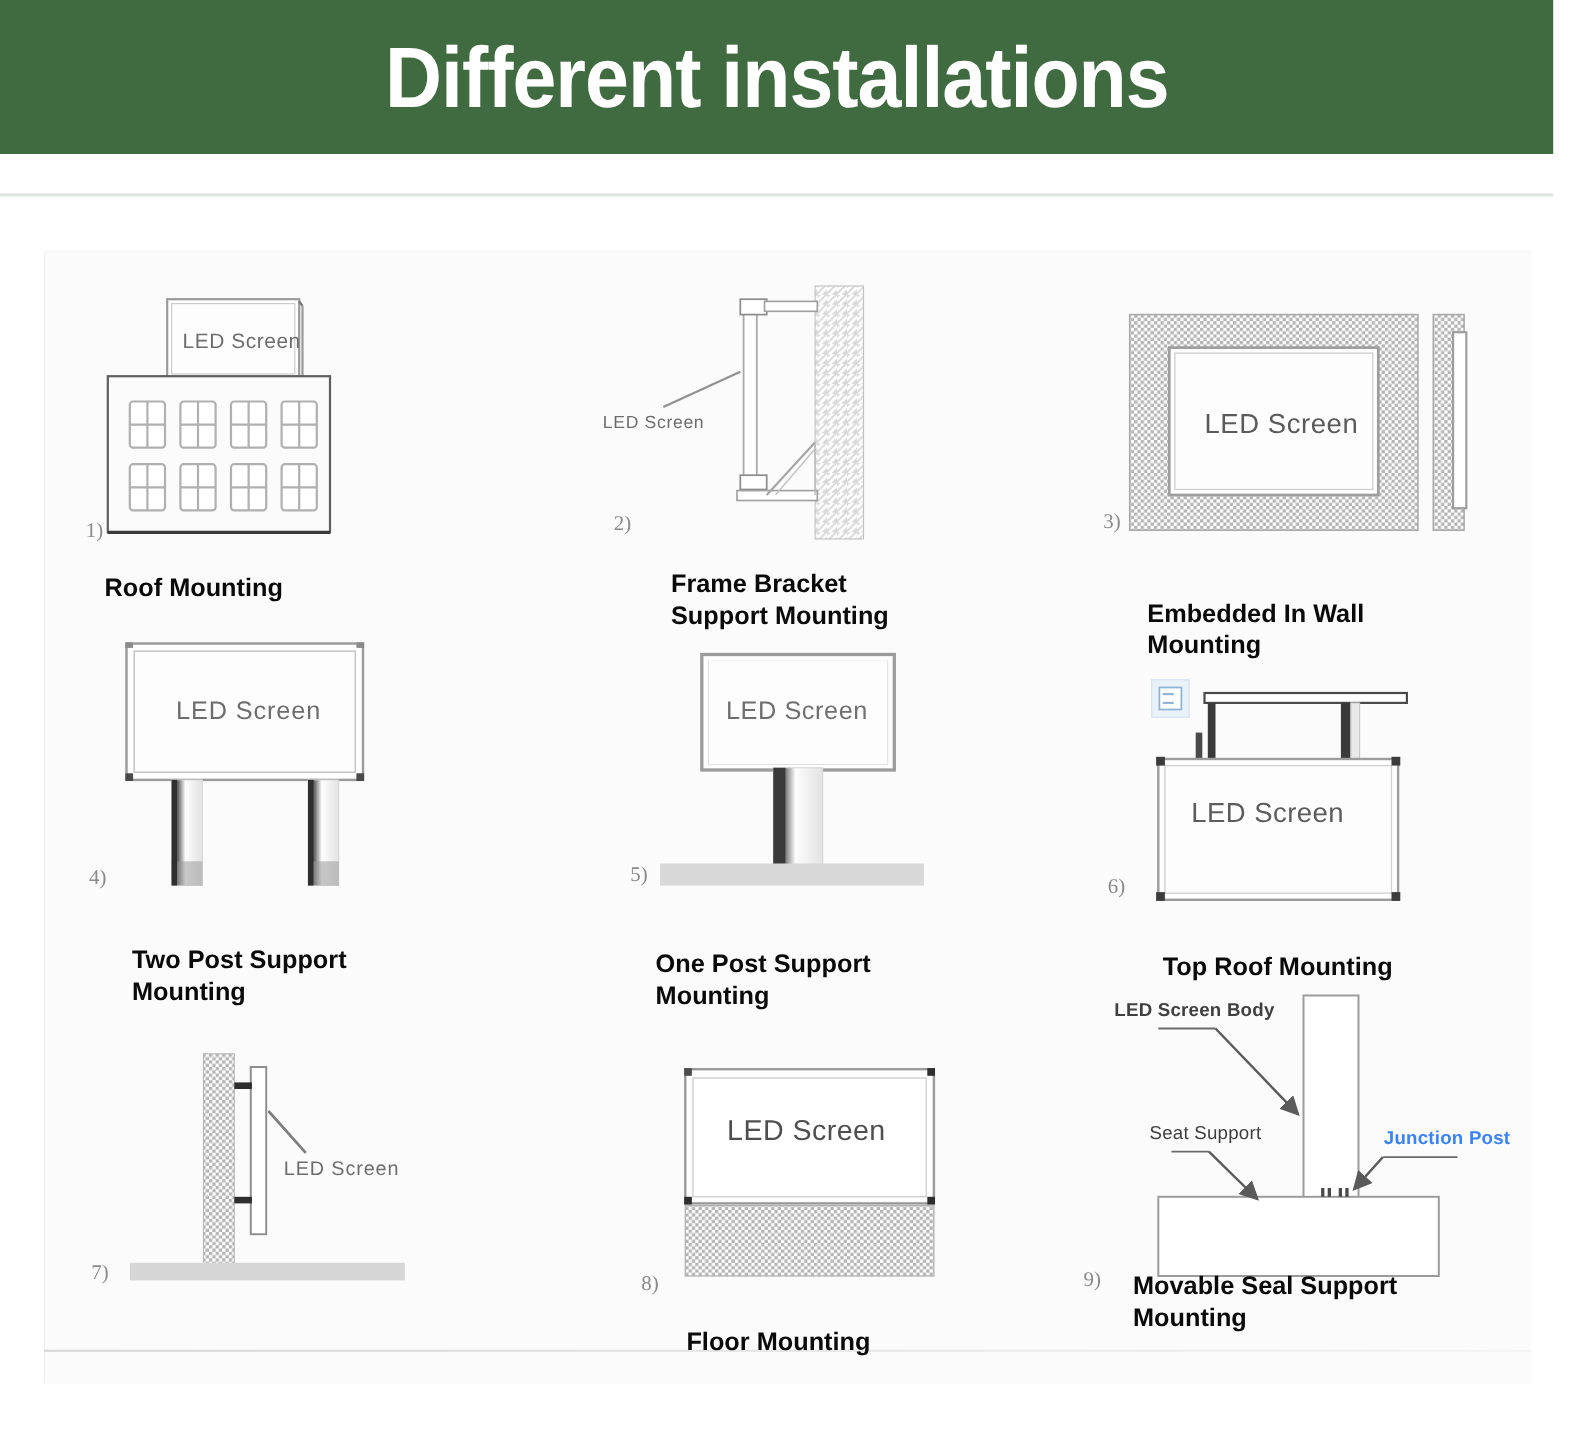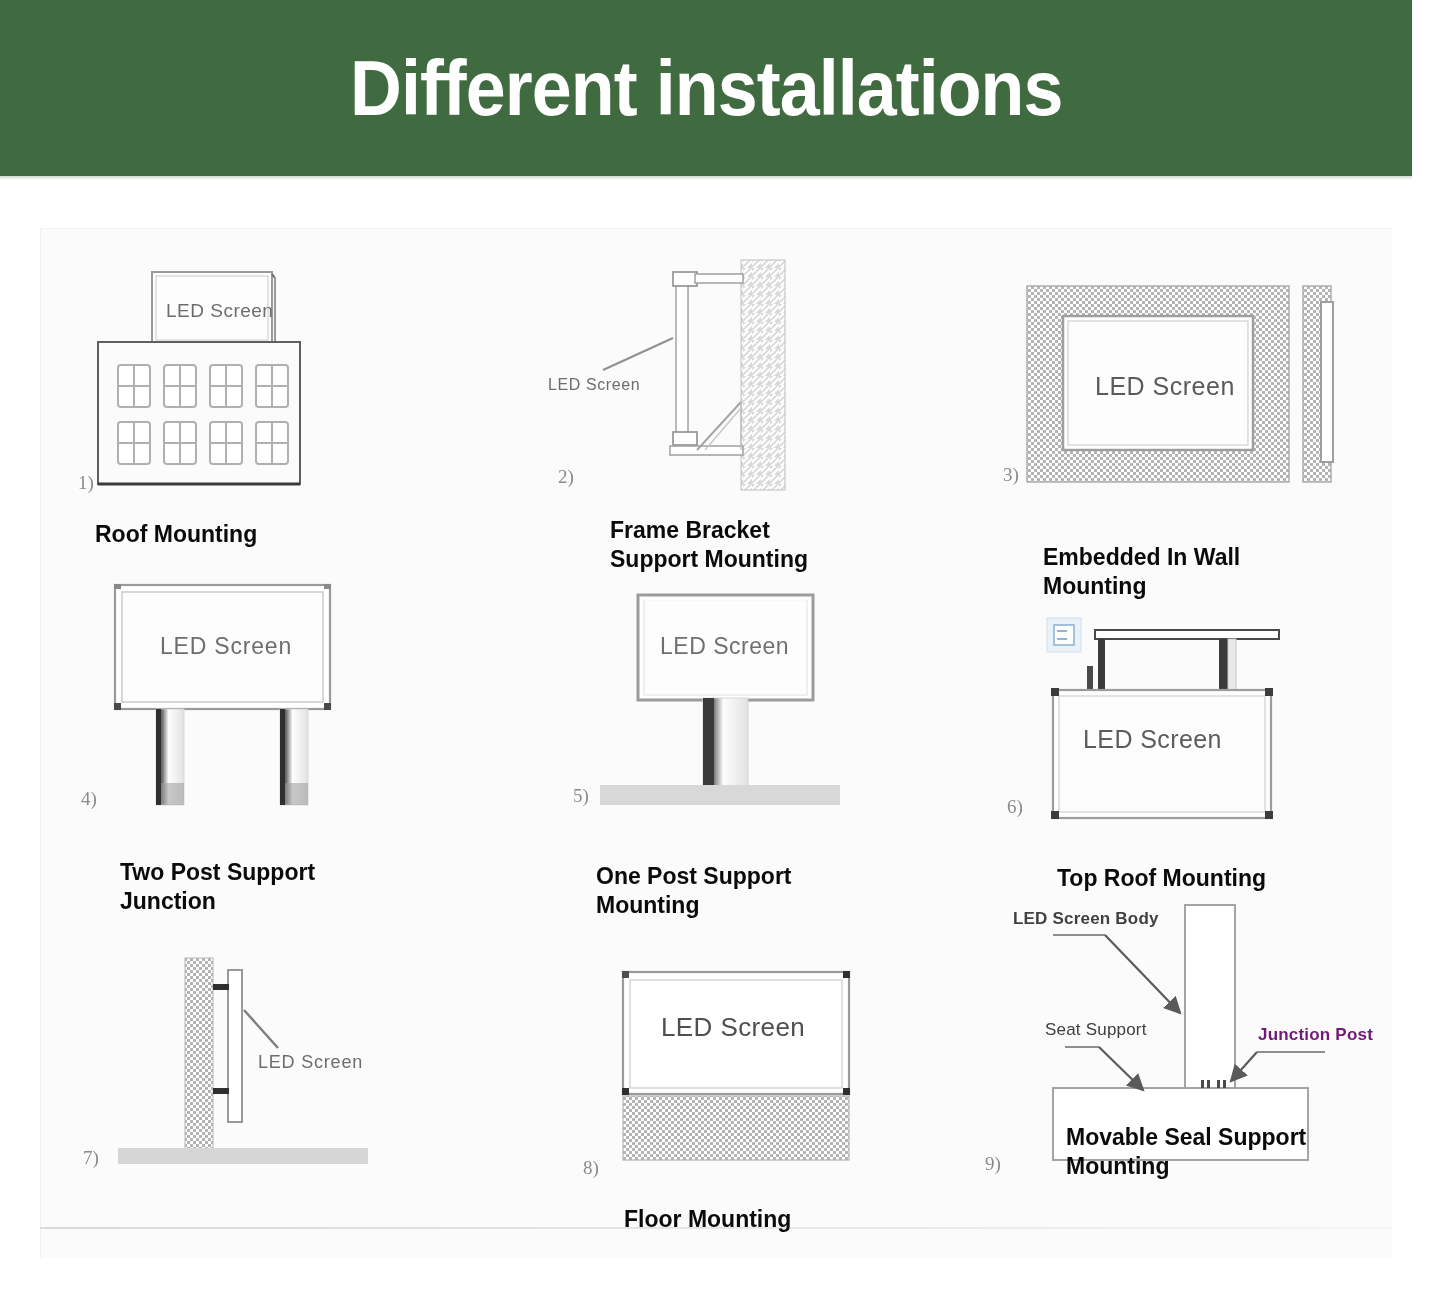--- a/index.html
+++ b/index.html
@@ -13,21 +13,21 @@
   #page {
     position: relative;
     width: 1433px; height: 1300px;
     background: #ffffff;
   }
 
   
   #header {
     position: absolute;
     left: 0; top: 0;
-    width: 1412px; height: 176px;
+    width: 1412px; height: 140px;
     background: #406b40;
     display: flex;
     align-items: center;
     justify-content: center;
   }
   #header-title {
     color: #ffffff;
     font-family: "Liberation Sans Narrow", "Liberation Sans", sans-serif;
     font-weight: bold;
     font-size: 78px;
@@ -248,21 +248,21 @@
       <rect x="86" y="134" width="5" height="96" fill="#2f2f2f"></rect>
 
       <rect x="210" y="134" width="28" height="96" fill="url(#postg)" stroke="#d3d3d3" stroke-width="0.8"></rect>
       <rect x="210" y="208" width="28" height="22" fill="#9a9a9a" opacity="0.55"></rect>
       <rect x="210" y="134" width="5" height="96" fill="#2f2f2f"></rect>
     </svg>
     <div class="screen-label" style="left:90px; top:58px; font-size:23px; letter-spacing:0.8px;">LED Screen</div>
     <div class="idx" style="left:11px; top:213px;">4)</div>
   </div>
   <div class="caption" style="left:120px; top:858px;">Two Post Support
-Junction</div>
+Mounting</div>
 
   <div class="cell" style="left:545px; top:585px; width:420px; height:260px;">
     <svg width="420" height="240">
 
       <rect x="93" y="10" width="175" height="105" fill="#ffffff" stroke="#9c9c9c" stroke-width="3"></rect>
       <rect x="99" y="15" width="163" height="95" fill="#fdfdfd" stroke="#e0e0e0" stroke-width="1"></rect>
       <line x1="99" y1="14" x2="262" y2="14" stroke="#ffffff" stroke-width="3"></line>
 
       <rect x="158" y="113" width="45" height="90" fill="url(#postg)" stroke="#cfcfcf" stroke-width="0.8"></rect>
       <rect x="158" y="113" width="11" height="90" fill="#3a3a3a"></rect>
@@ -357,19 +357,19 @@
       <line x1="110" y1="40" x2="185" y2="118" stroke="#5a5a5a" stroke-width="2.2" marker-end="url(#arrh)"></line>
 
       <line x1="70" y1="152" x2="104" y2="152" stroke="#6b6b6b" stroke-width="1.6"></line>
       <line x1="104" y1="152" x2="148" y2="195" stroke="#5a5a5a" stroke-width="2.2" marker-end="url(#arrh)"></line>
 
       <line x1="330" y1="157" x2="262" y2="157" stroke="#6b6b6b" stroke-width="1.6"></line>
       <line x1="262" y1="157" x2="236" y2="186" stroke="#5a5a5a" stroke-width="2.2" marker-end="url(#arrh)"></line>
     </svg>
     <div class="screen-label" style="left:18px; top:14px; font-size:17px; color:#404040; font-weight:600; letter-spacing:0.2px;">LED Screen Body</div>
     <div class="screen-label" style="left:50px; top:125px; font-size:17px; color:#3e3e3e; font-weight:400; letter-spacing:0.2px;">Seat Support</div>
-    <div class="screen-label" style="left:263px; top:130px; font-size:17px; color:#701a75; font-weight:600; letter-spacing:0.2px;">Junction Post</div>
+    <div class="screen-label" style="left:263px; top:130px; font-size:17px; color:#3b82f6; font-weight:600; letter-spacing:0.2px;">Junction Post</div>
     <div class="idx" style="left:-10px; top:258px;">9)</div>
   </div>
-  <div class="caption" style="left:1030px; top:1123px;margin-left:36px;">Movable Seal Support
+  <div class="caption" style="left:1030px; top:1154px;">Movable Seal Support
 Mounting</div>
 
 </div>
 
 </body></html>

